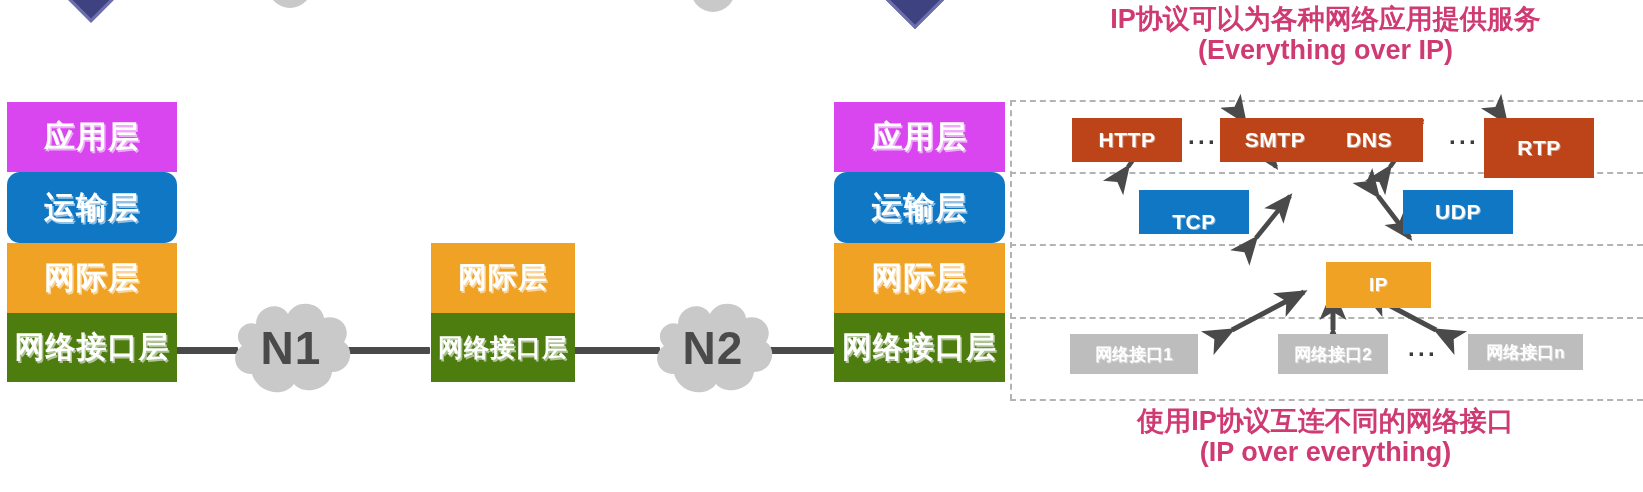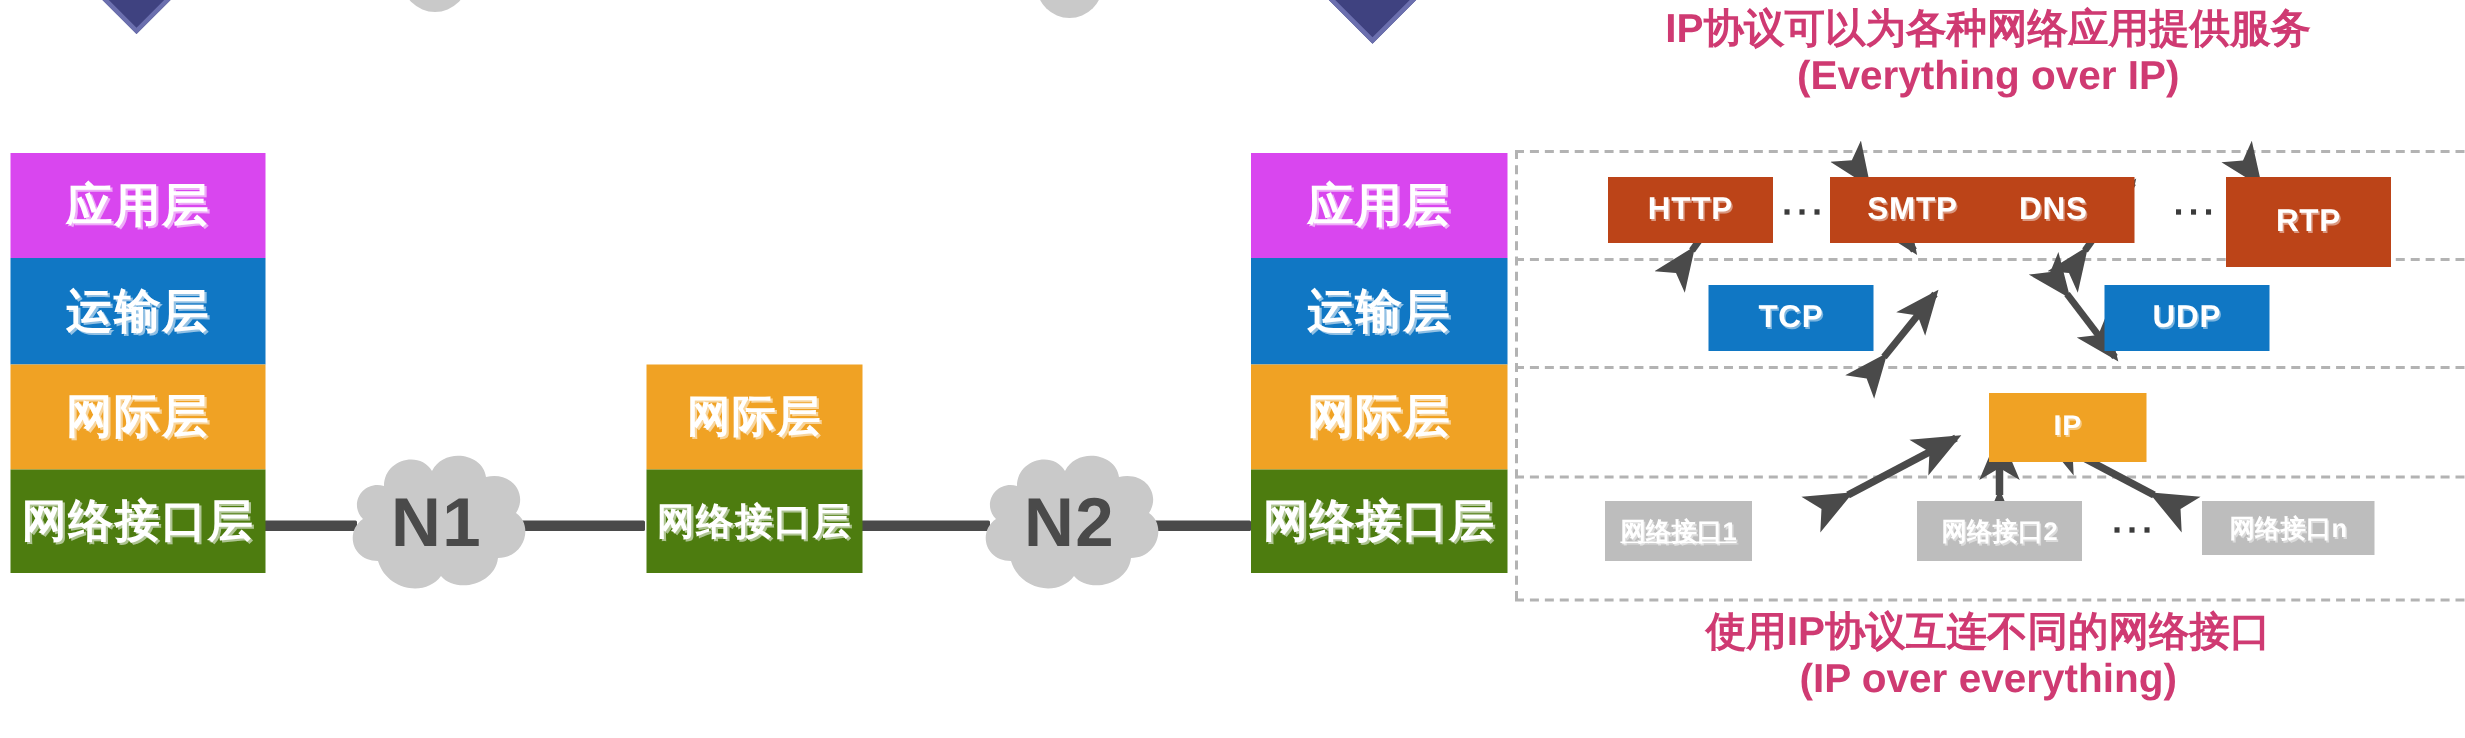--- a/index.html
+++ b/index.html
@@ -12,21 +12,21 @@
   
   .layer{
     position:absolute;box-sizing:border-box;
     display:flex;align-items:center;justify-content:center;
     color:#ffffff;font-weight:bold;
     text-shadow:1.5px 1.5px 0 rgba(255,255,255,0.55);
     letter-spacing:1px;
     white-space:nowrap;
   }
   .layer.app{background:#d946ef;}
-  .layer.trans{background:#1077c4;}
+  .layer.trans{background:#1077c4;border-radius:13px;}
   .layer.inet{background:#f0a224;}
   .layer.netif{background:#4d7c0f;}
 
   
   .cloud{position:absolute;}
   .cloud .lbl{
     position:absolute;left:0;top:0;width:100%;height:100%;
     display:flex;align-items:center;justify-content:center;
     font-weight:bold;color:#4a4a4a;font-size:46px;letter-spacing:1px;
     pointer-events:none;
@@ -179,32 +179,32 @@
       <span>SMTP</span>
     </div>
     <div class="hbox appc" style="left:307px;top:118px;width:108px;height:44px;">
       <span>DNS</span>
     </div>
     <div class="ell" style="left:441px;top:130px;">···</div>
     <div class="hbox appc" style="left:476px;top:118px;width:110px;height:60px;">
       <span>RTP</span>
     </div>
 
-    <div class="hbox tpc" style="left:131px;top:190px;width:110px;height:44px;">
+    <div class="hbox tpc" style="left:131px;top:190px;width:110px;height:44px;align-items:flex-end;">
       <span>TCP</span>
     </div>
     <div class="hbox tpc" style="left:395px;top:190px;width:110px;height:44px;">
       <span>UDP</span>
     </div>
 
     <div class="hbox ipc" style="left:271px;top:262px;width:105px;height:46px;margin-left:47px;">
       <span>IP</span>
     </div>
 
-    <div class="hbox nic" style="left:62px;top:334px;width:98px;height:40px;text-decoration:underline;">
+    <div class="hbox nic" style="left:62px;top:334px;width:128px;height:40px;">
       <span>网络接口1</span>
     </div>
     <div class="hbox nic" style="left:270px;top:334px;width:110px;height:40px;">
       <span>网络接口2</span>
     </div>
     <div class="ell" style="left:400px;top:342px;">···</div>
     <div class="hbox nic" style="left:460px;top:334px;width:115px;height:36px;">
       <span>网络接口n</span>
     </div>
 

